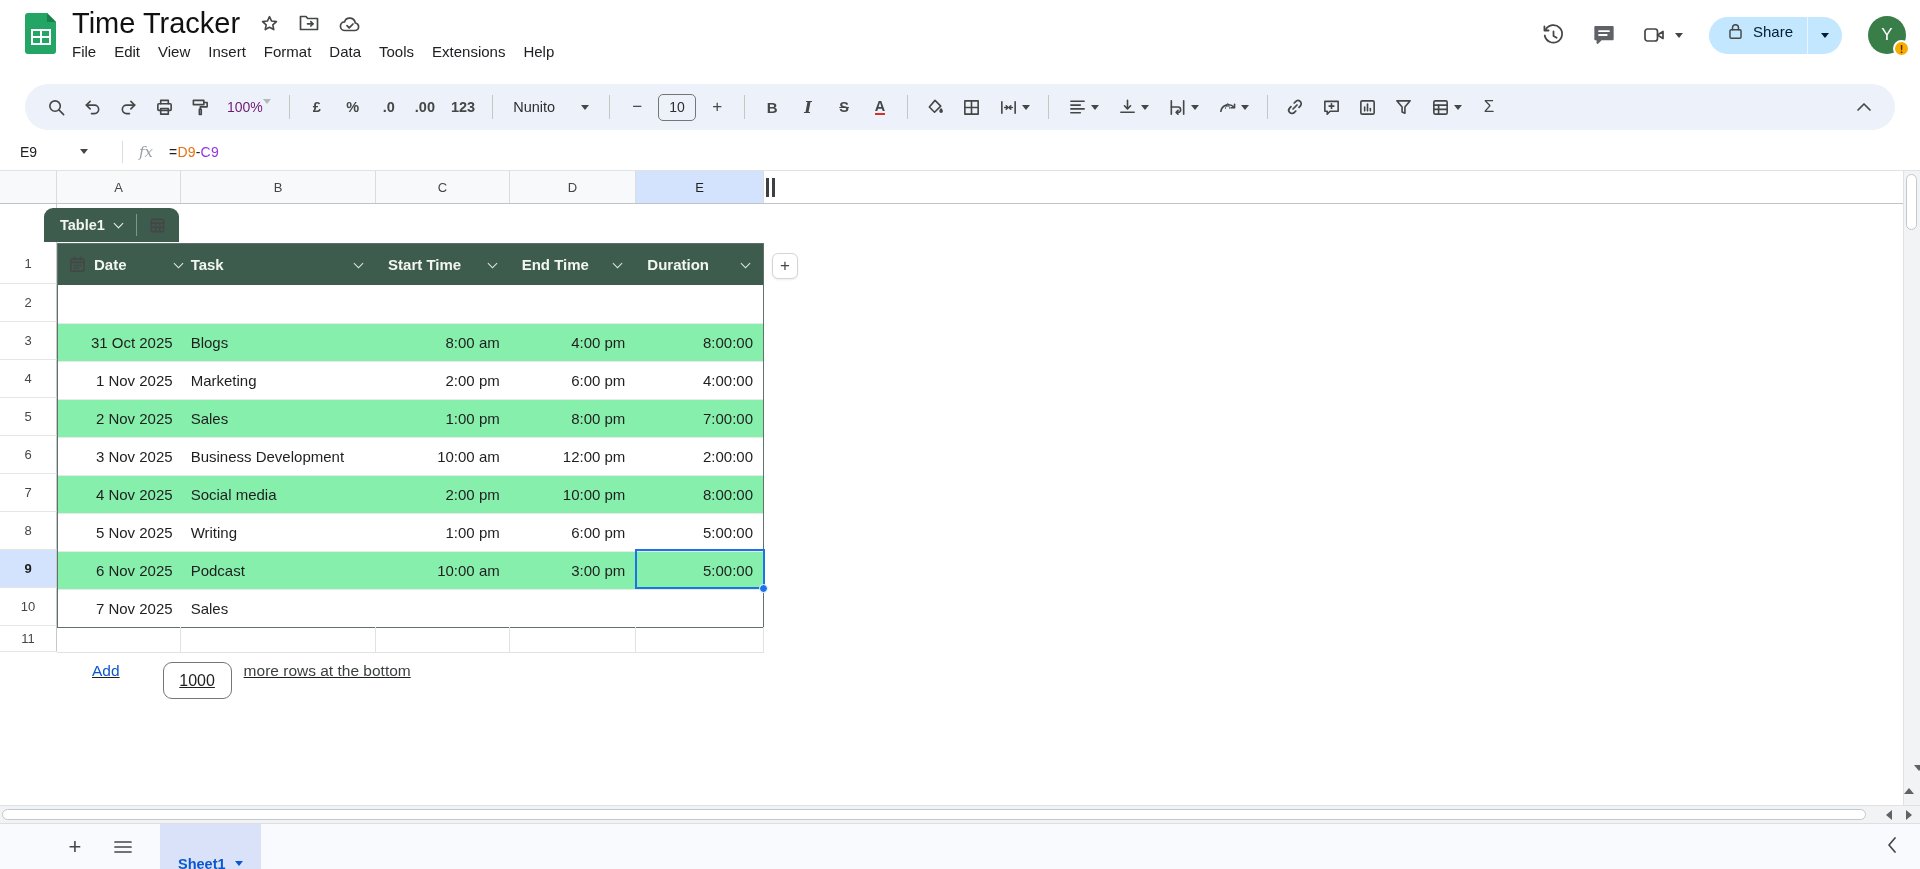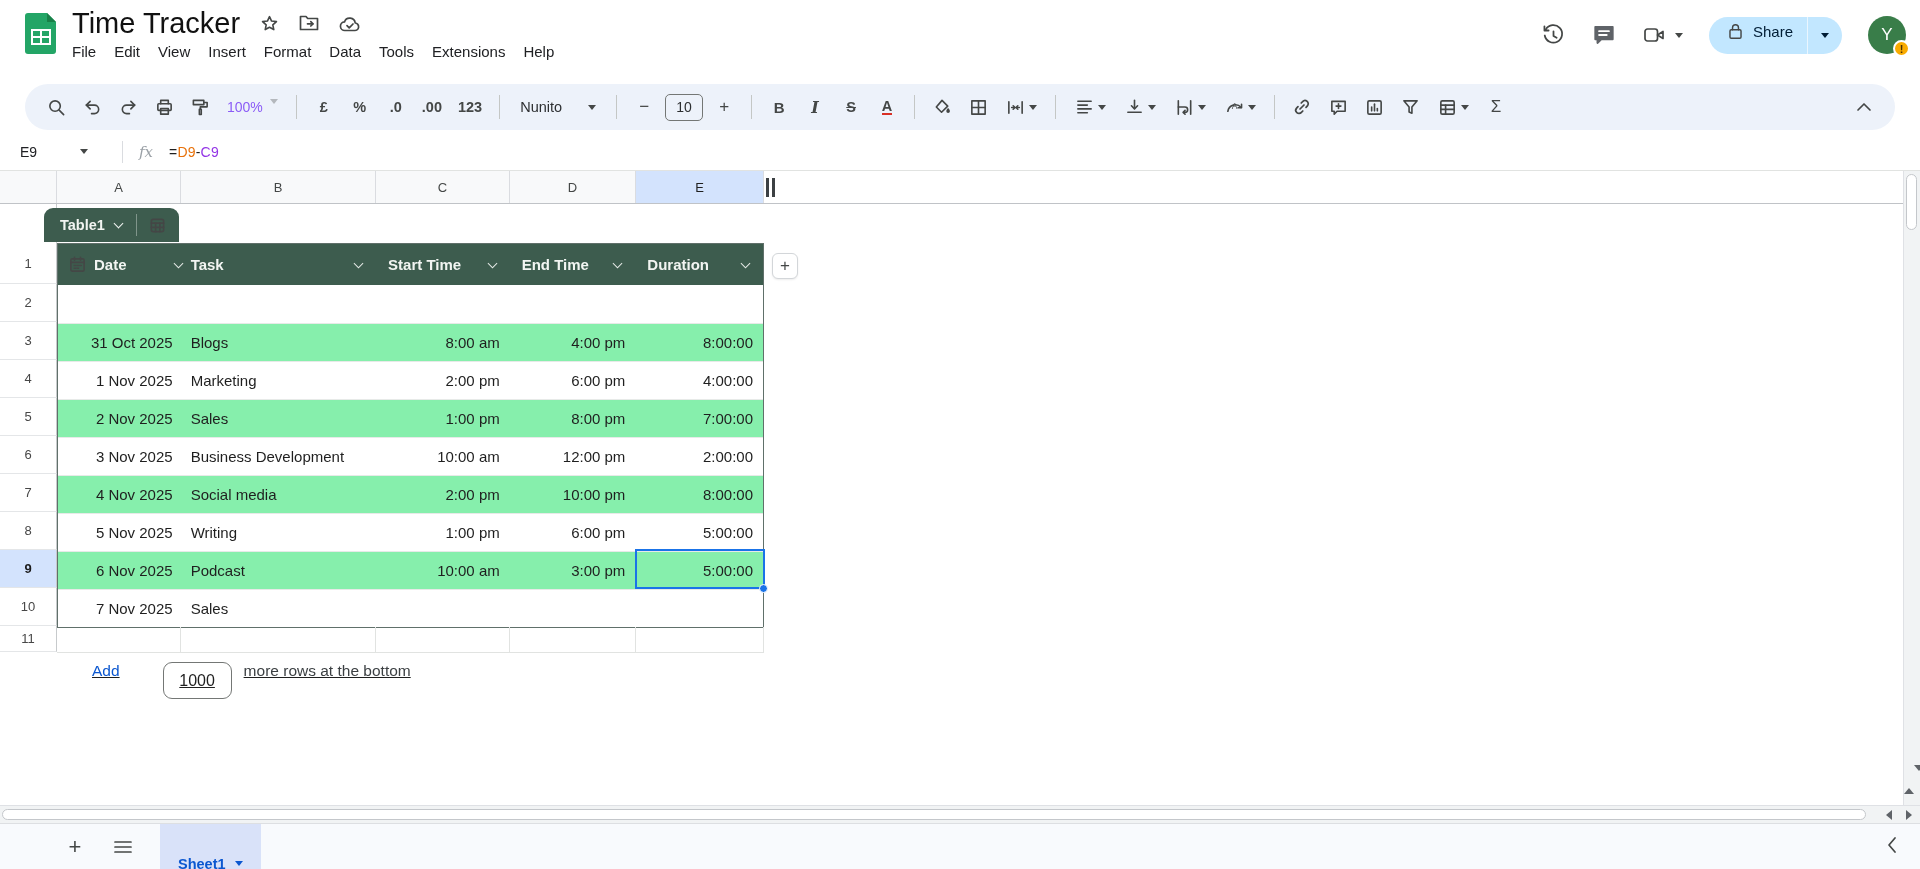--- a/index.html
+++ b/index.html
@@ -33,21 +33,21 @@
     display:flex; align-items:center; justify-content:center; }
 
   
   .toolbar-row { height:63px; padding:14px 25px 0; }
   .toolbar { height:46px; background:#edf2fa; border-radius:23px; display:flex; align-items:center;
     padding:0 16px; gap:6px; }
   .tbtn { min-width:30px; height:30px; border-radius:6px; display:flex; align-items:center;
     justify-content:center; gap:4px; cursor:default; }
   .tbtn.txt { font-size:14.5px; font-weight:600; color:#444746; padding:0 5px; }
   .tb-div { width:1px; height:24px; background:#c4c7c5; margin:0 6px; }
-  .zoom-ctl { color:#8b5cf6; font-size:14px; display:flex; align-items:flex-start; gap:7px; padding:0 6px; }
+  .zoom-ctl { color:#701a75; font-size:14px; display:flex; align-items:flex-start; padding:0 6px; }
   .zoom-ctl .caret { border-top-color:#b4b8bd; }
   .font-ctl { display:flex; align-items:center; gap:26px; font-size:14.5px; color:#2d2f31; padding:0 8px; }
   .size-box { width:38px; height:27px; border:1px solid #747775; border-radius:5px; font-size:14px;
     display:flex; align-items:center; justify-content:center; background:transparent; color:#2d2f31; }
   .strike { text-decoration:line-through; }
   .u-a { border-bottom:2.5px solid #d93025; padding-bottom:0px; line-height:1; }
   .spacer { flex:1; }
 
   
   .formula-bar { height:38px; display:flex; align-items:center; border-bottom:1px solid #e1e3e1; }

